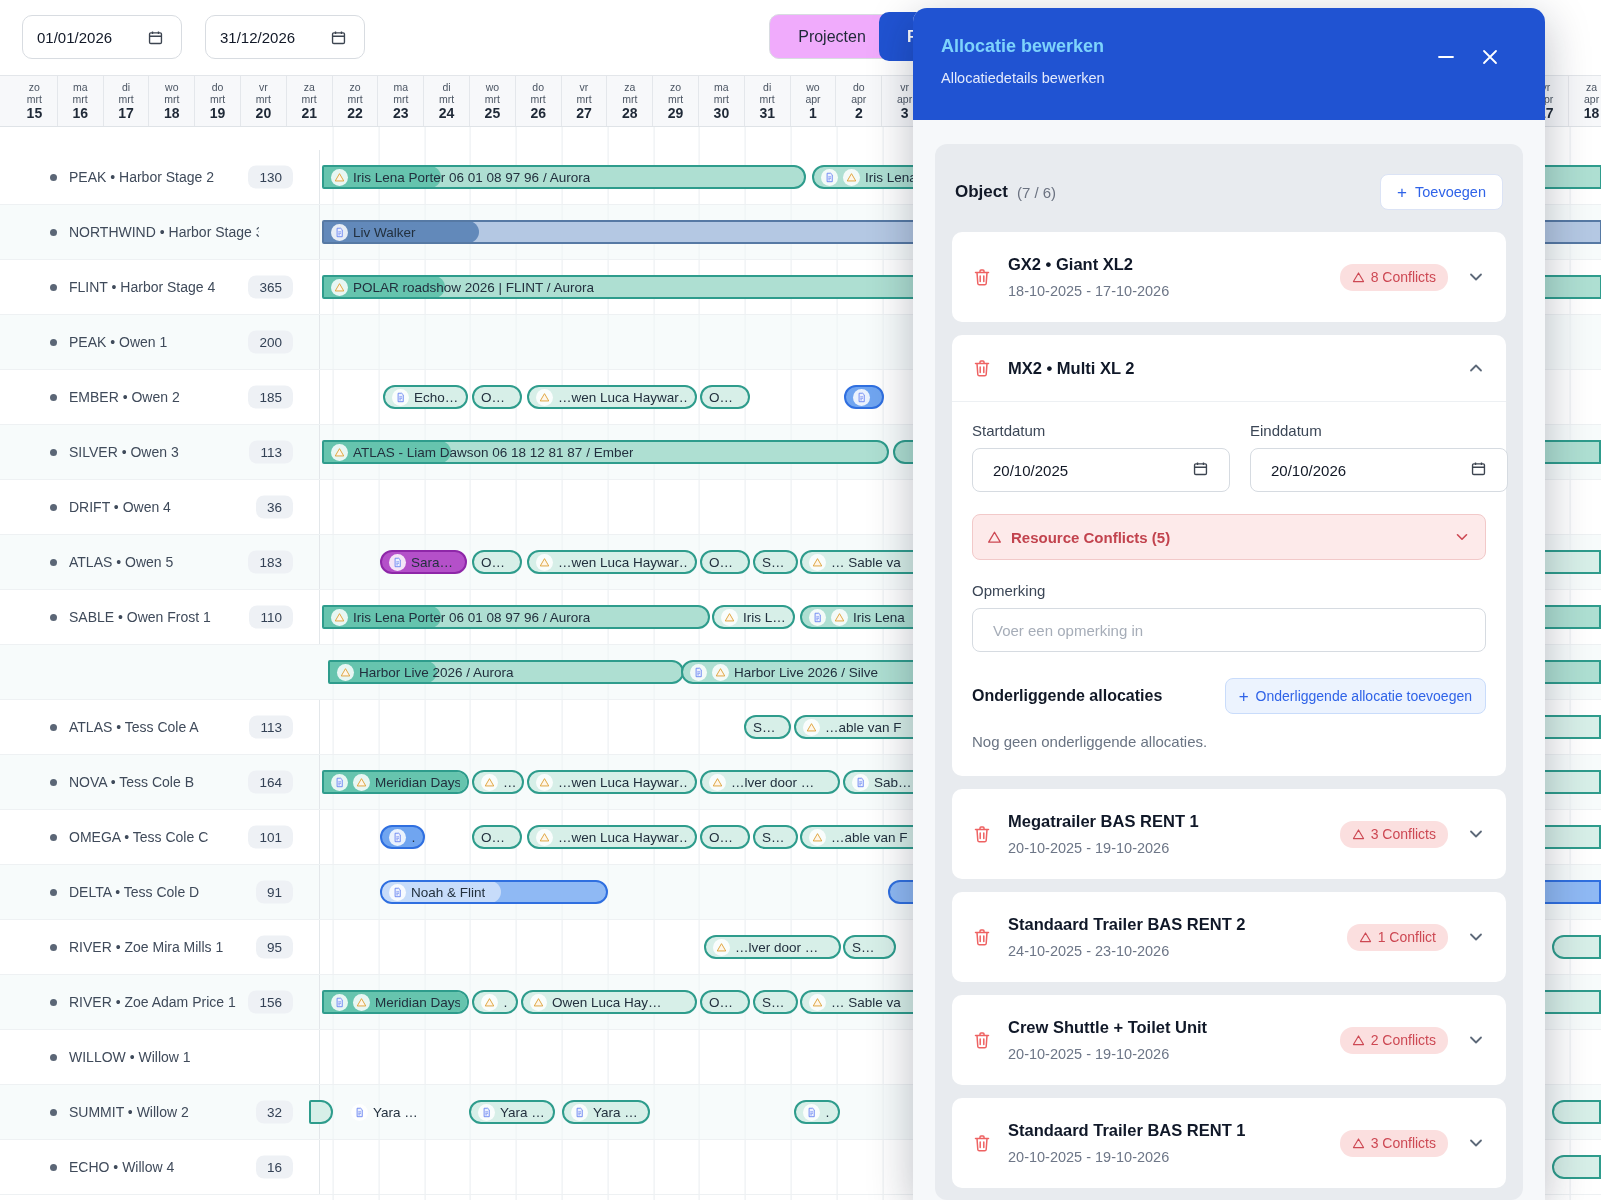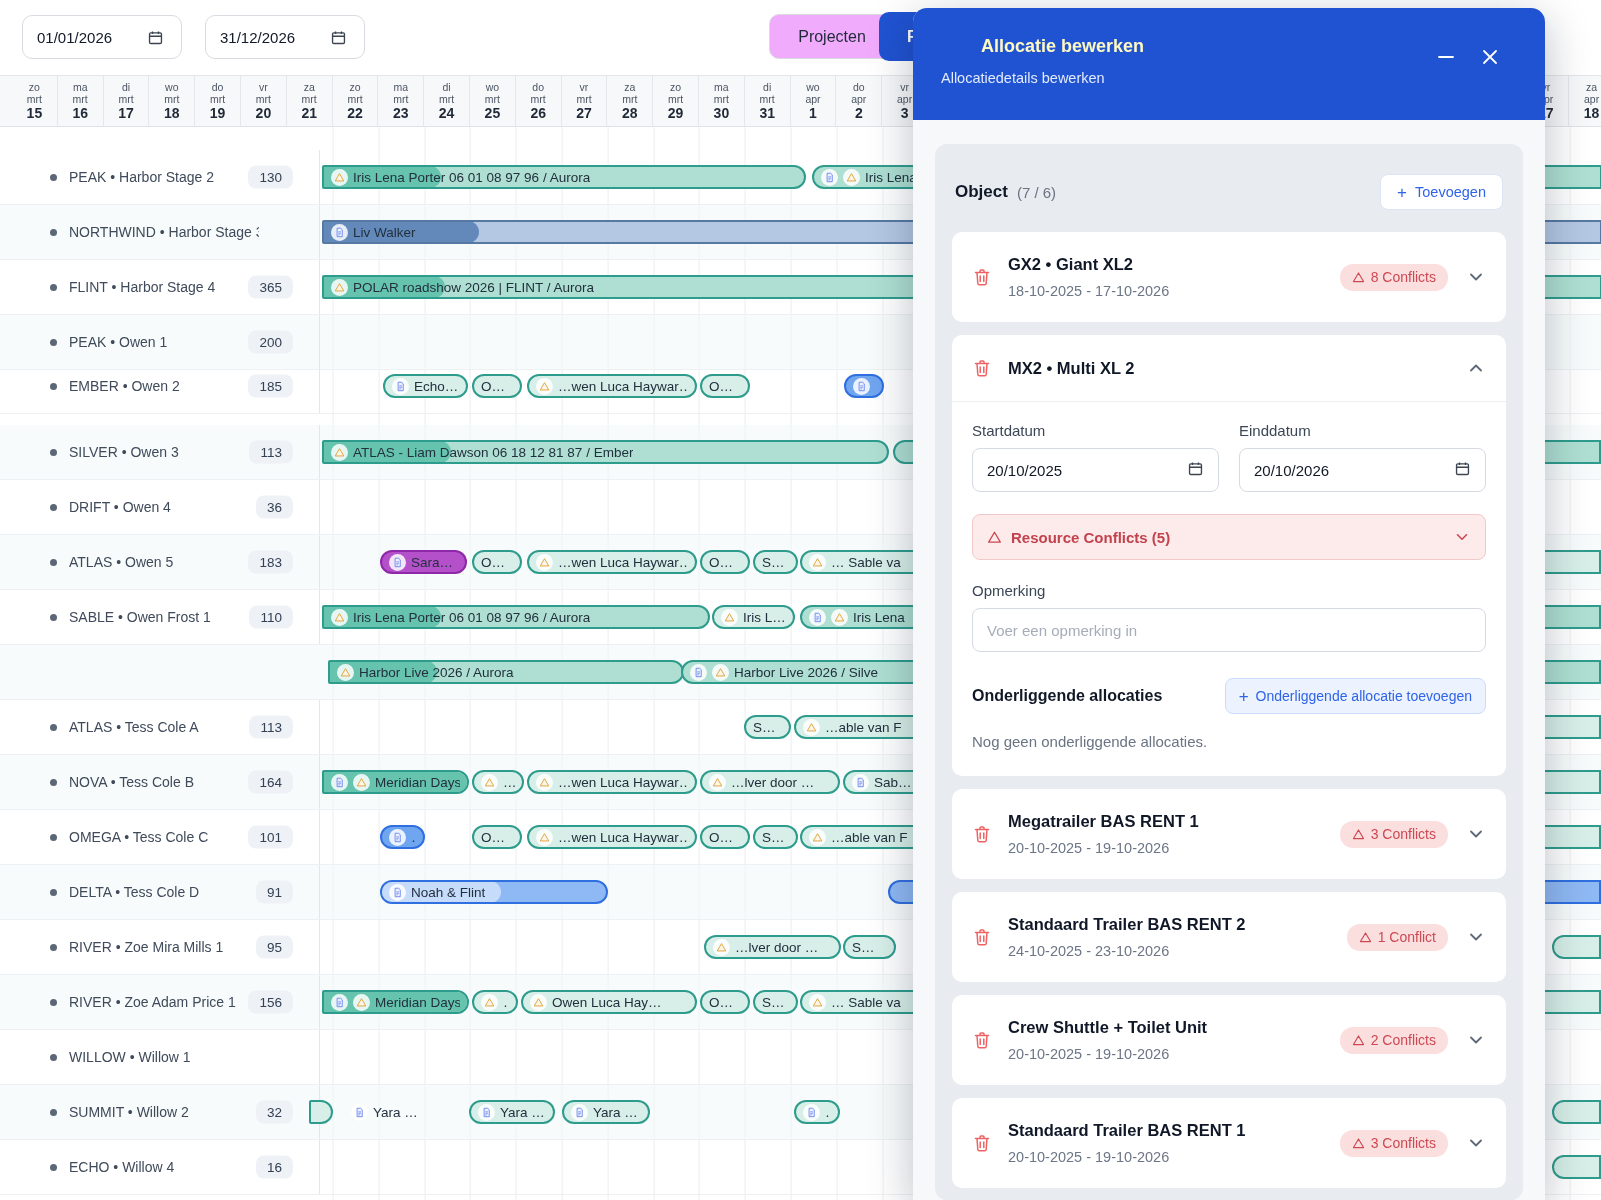--- a/index.html
+++ b/index.html
@@ -69,21 +69,21 @@
   .c-float      { border-color:transparent; background:transparent; overflow:visible; }
   .ico { width:17px; height:17px; border-radius:50%; background:rgba(255,255,255,.85);
     display:flex; align-items:center; justify-content:center; flex:none; }
   .ico svg { width:11px; height:11px; display:block; }
 
   
   .modal { position:absolute; left:913px; top:8px; width:632px; height:1192px;
     border-radius:14px 14px 0 0; background:#f6f8fa; box-shadow:0 12px 45px rgba(15,23,42,.28);
     z-index:10; overflow:hidden; }
   .m-header { height:112px; background:#2053d2; padding:28px 26px 0 28px; position:relative; }
-  .m-title { color:#fef9c3; font-size:18px; font-weight:bold;margin-left:40px; }
+  .m-title { color:#7dd3fc; font-size:18px; font-weight:bold; }
   .m-sub { color:#e3eafc; font-size:14.5px; margin-top:13px; }
   .m-ctl { position:absolute; top:38px; width:22px; height:22px; cursor:pointer; }
   .m-min { right:88px; } .m-close { right:44px; }
   .m-body { padding:24px 22px 0 22px; height:1080px;border-radius:20px; }
   .panel { background:#e8ebef; border-radius:12px; padding:16px 17px 17px 17px; height:100%; }
   .panel-head { display:flex; align-items:center; margin:14px 3px 22px 3px; }
   .panel-title { font-size:17px; font-weight:bold; color:#111827; }
   .panel-count { font-size:15px; color:#6b7280; margin-left:9px; }
   .btn-add { margin-left:auto; background:#fff; border:1px solid #dbe3f5; border-radius:8px;
     height:36px; padding:0 16px; display:flex; align-items:center; gap:8px;
@@ -99,21 +99,21 @@
   .conf-pill { background:#fbdfdf; color:#cd4853; border-radius:13px; height:27px;
     padding:0 12px; display:flex; align-items:center; gap:6px; font-size:14px; flex:none; }
   .conf-pill svg { width:13px; height:13px; }
   .chev { width:20px; height:20px; margin-left:18px; flex:none; cursor:pointer; }
   .chev svg { width:20px; height:20px; }
   .card-details { border-top:1px solid #edf0f3; padding:20px 20px 26px 20px; }
   .fields { display:flex; gap:20px; }
   .field { flex:1; }
   .field .flabel { font-size:15px; color:#3b4656; margin-bottom:9px; }
   .inp { height:44px; border:1px solid #d6dbe1; border-radius:8px; background:#fff;
-    display:flex; align-items:center; padding:0 14px; }
+    display:flex; align-items:center; padding:0 20px; }
   .inp input { border:none; outline:none; flex:1; font:15px "Liberation Sans",sans-serif; color:#111826; background:transparent; min-width:0; }
   .inp svg { width:17px; height:17px; flex:none; }
   .alert { margin-top:22px; height:46px; background:#fdeaea; border:1px solid #f2c9c9;
     border-radius:8px; display:flex; align-items:center; padding:0 14px; cursor:pointer; }
   .alert .atext { color:#c2434e; font-size:15px; font-weight:bold; margin-left:9px; }
   .alert svg.tri { width:15px; height:15px; }
   .alert .achev { margin-left:auto; width:18px; height:18px; }
   .flabel2 { font-size:15px; color:#3b4656; margin:22px 0 9px 0; }
   .comment .inp input::placeholder { color:#a6adb8; }
   .sub-row { margin-top:26px; display:flex; align-items:center; }
@@ -397,21 +397,21 @@
           </span>
         </div>
       </div>
       <div class="row alt" style="top: 188px;">
         <div class="sb-cell">
           <span class="sb-dot"></span>
           <span class="sb-name">PEAK • Owen 1</span>
           <span class="sb-badge">200</span>
         </div>
       </div>
-      <div class="row" style="top: 232px;">
+      <div class="row" style="top: 243px;">
         <div class="sb-cell">
           <span class="sb-dot"></span>
           <span class="sb-name">EMBER • Owen 2</span>
           <span class="sb-badge">185</span>
         </div>
         <div class="bar c-teal-pill" style="left: 383px; width: 85px;">
           <span class="content">
             <span class="ico">
               <svg viewBox="0 0 16 16">
                 <path d="M4.5 1.8h5.2l2.3 2.3v10H4.5z" fill="#edf1fe" stroke="#5d7cf1" stroke-width="1.2" stroke-linejoin="round"></path>

